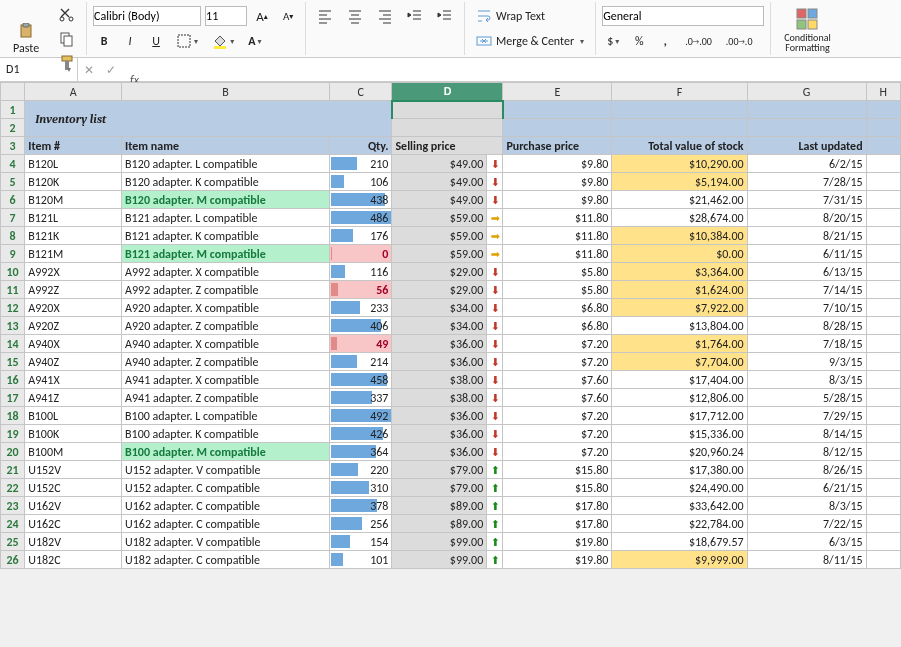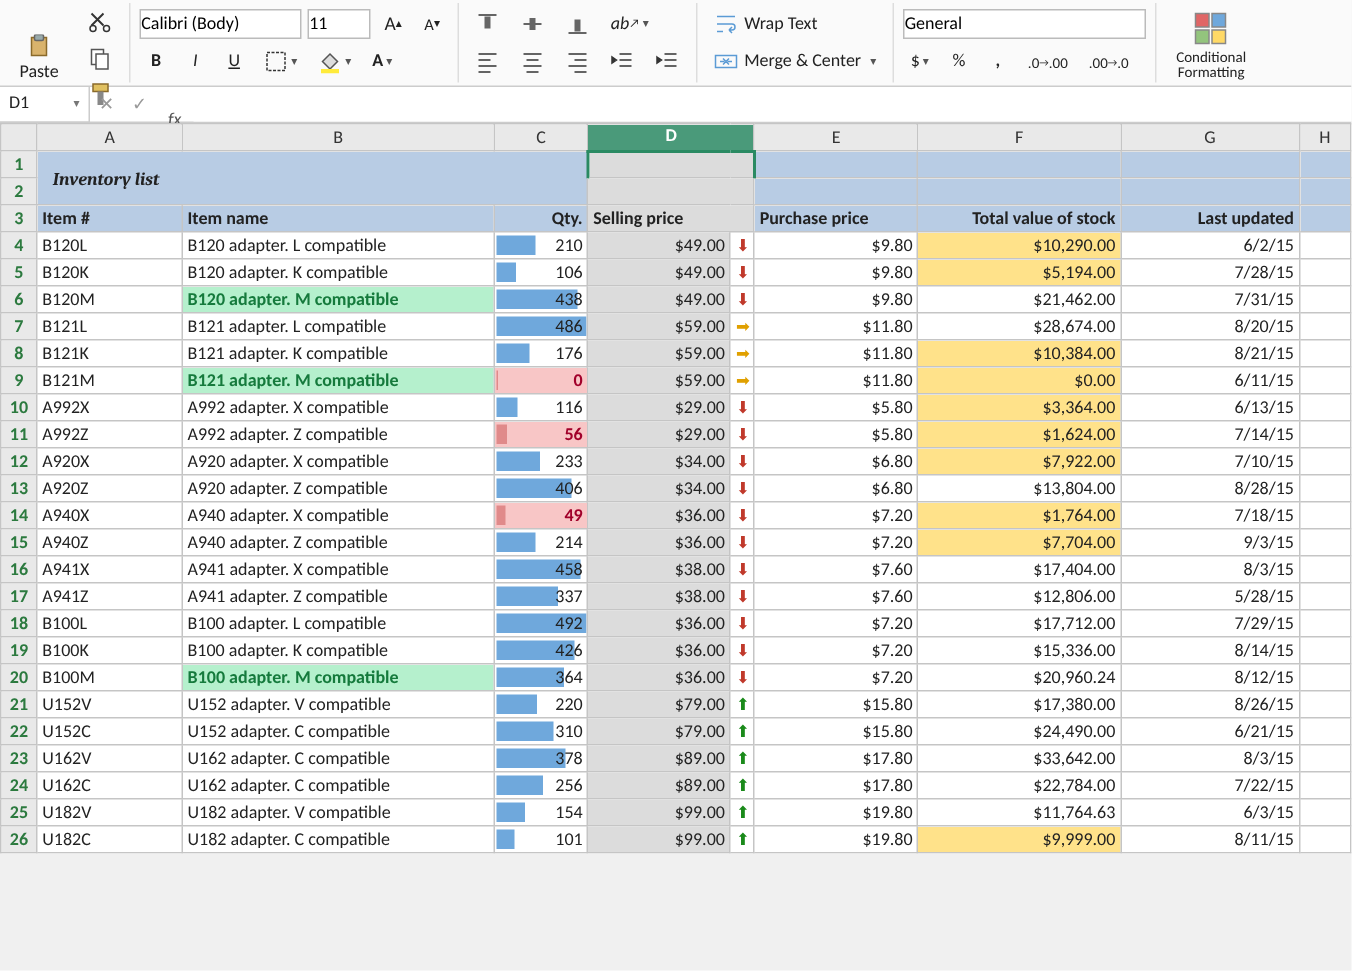--- a/index.html
+++ b/index.html
@@ -14,21 +14,21 @@
   .btn svg { width: 16px; height: 16px; }
   .sel { height: 20px; border: 1px solid #bbb; background: #fff; font-family: inherit; font-size: 12px; }
   .font-name { width: 108px; }
   .font-size { width: 42px; }
   .num-format { width: 162px; }
   .dd { position: relative; }
   .dd::after { content: "▾"; font-size: 8px; margin-left: 2px; color: #555; }
 
   
   .fbar { display: flex; align-items: center; height: 24px; background: #fff; border-bottom: 1px solid #ccc; }
-  .namebox { width: 60px; border: 1px solid #ccc; border-top: none; border-left: none; height: 24px; padding: 0 6px; font-size: 12px; display: flex; align-items: center; justify-content: space-between; }
+  .namebox { width: 78px; border: 1px solid #ccc; border-top: none; border-left: none; height: 24px; padding: 0 6px; font-size: 12px; display: flex; align-items: center; justify-content: space-between; }
   .fx { padding: 0 8px; font-style: italic; color: #555; margin-top: 20px; }
   .finput { flex: 1; height: 22px; border: none; outline: none; font-size: 12px; padding: 0 4px; }
 
   
   .grid { position: relative; background: #fff; }
   table.sheet { border-collapse: collapse; table-layout: fixed; width: 100%; }
   table.sheet th, table.sheet td { border: 1px solid #c5c5c5; font-size: 12px; height: 18px; overflow: hidden; white-space: nowrap; }
   th.corner { width: 24px; background: #e9e9e9; }
   th.colhdr { background: #e9e9e9; font-weight: normal; color: #333; text-align: center; position: sticky; top: 0; }
   th.colhdr.sel { background: #4a9a7a; color: #fff; font-weight: bold; }
@@ -120,44 +120,20 @@
           <span style="font-weight:bold;">A</span>
           <span style="display:block;height:3px;background:#d32f2f;margin-top:-1px;"></span>
         </span>
     </div>
   </div>
 
   <div class="group">
     <div class="group-row">
       <span class="btn">
           <svg class="ico" viewBox="0 0 16 16">
-            <line x1="2" y1="2" x2="14" y2="2" stroke="#333"></line>
-            <rect x="6" y="3" width="4" height="8" fill="#666"></rect>
-          </svg>
-        </span>
-      <span class="btn">
-          <svg class="ico" viewBox="0 0 16 16">
-            <line x1="2" y1="8" x2="14" y2="8" stroke="#333"></line>
-            <rect x="6" y="4" width="4" height="8" fill="#666"></rect>
-          </svg>
-        </span>
-      <span class="btn">
-          <svg class="ico" viewBox="0 0 16 16">
-            <line x1="2" y1="14" x2="14" y2="14" stroke="#333"></line>
-            <rect x="6" y="5" width="4" height="8" fill="#666"></rect>
-          </svg>
-        </span>
-      <span class="btn dd">
-          <span style="font-style:italic;">ab</span>
-          <span style="font-size:8px;">↗</span>
-        </span>
-    </div>
-    <div class="group-row">
-      <span class="btn">
-          <svg class="ico" viewBox="0 0 16 16">
             <path d="M2 3h12M2 7h8M2 11h12M2 15h8" stroke="#333"></path>
           </svg>
         </span>
       <span class="btn">
           <svg class="ico" viewBox="0 0 16 16">
             <path d="M2 3h12M4 7h8M2 11h12M4 15h8" stroke="#333"></path>
           </svg>
         </span>
       <span class="btn">
           <svg class="ico" viewBox="0 0 16 16">
@@ -612,21 +588,21 @@
           <th class="rowhdr">25</th>
           <td>U182V</td>
           <td>U182 adapter. V compatible</td>
           <td class="r databar">
             <span class="bar" style="width: 30.8%;"></span>
             <span class="val">154</span>
           </td>
           <td class="r colD">$99.00</td>
           <td class="arrowcol"><span class="arrow aup">⬆</span></td>
           <td class="r">$19.80</td>
-          <td class="r">$11,764.63</td>
+          <td class="r">$18,679.57</td>
           <td class="r">6/3/15</td>
           <td></td>
         </tr>
         <tr>
           <th class="rowhdr">26</th>
           <td>U182C</td>
           <td>U182 adapter. C compatible</td>
           <td class="r databar">
             <span class="bar" style="width: 20.2%;"></span>
             <span class="val">101</span>

